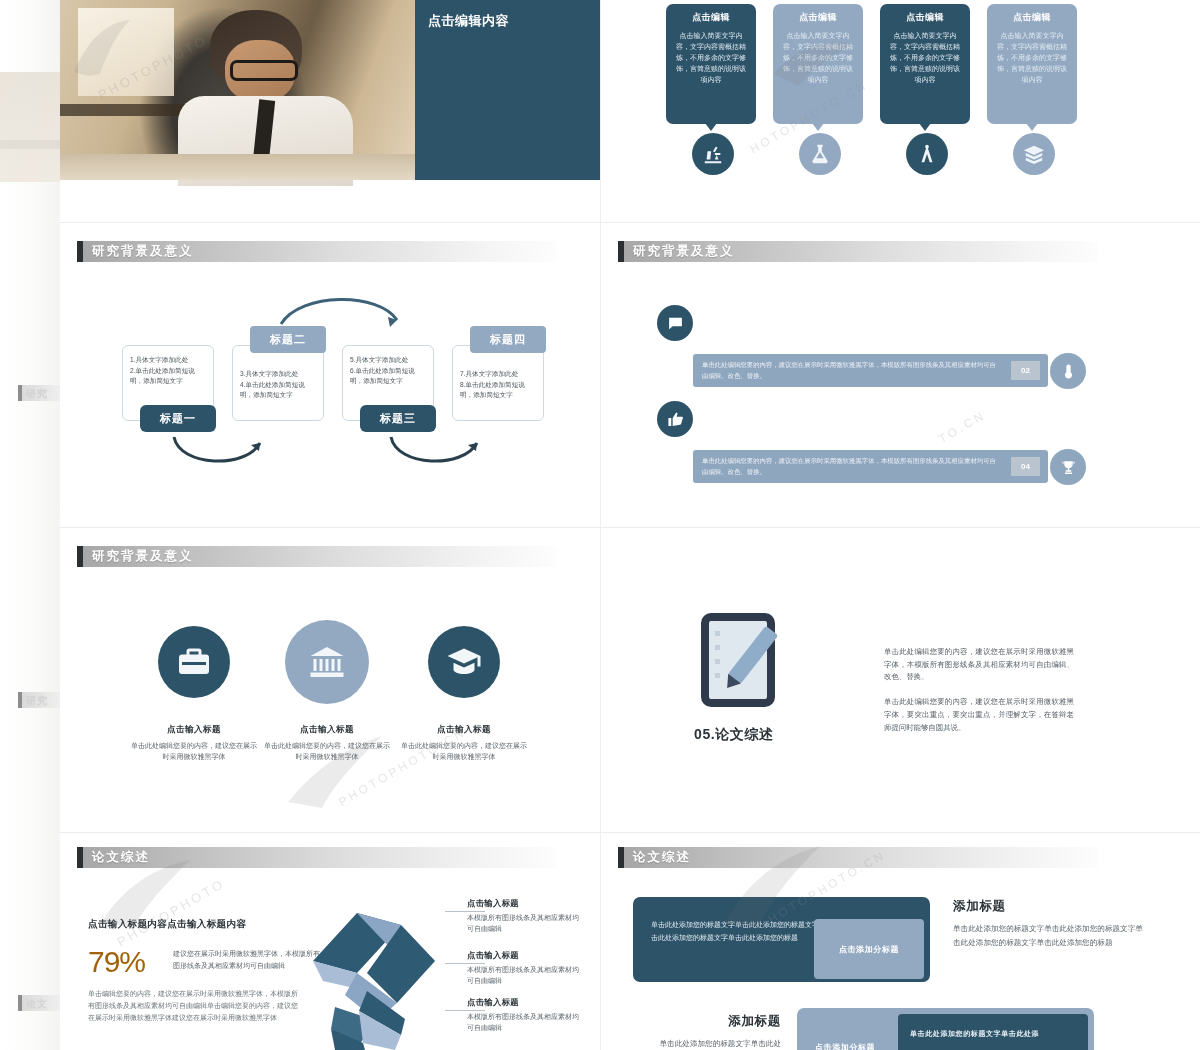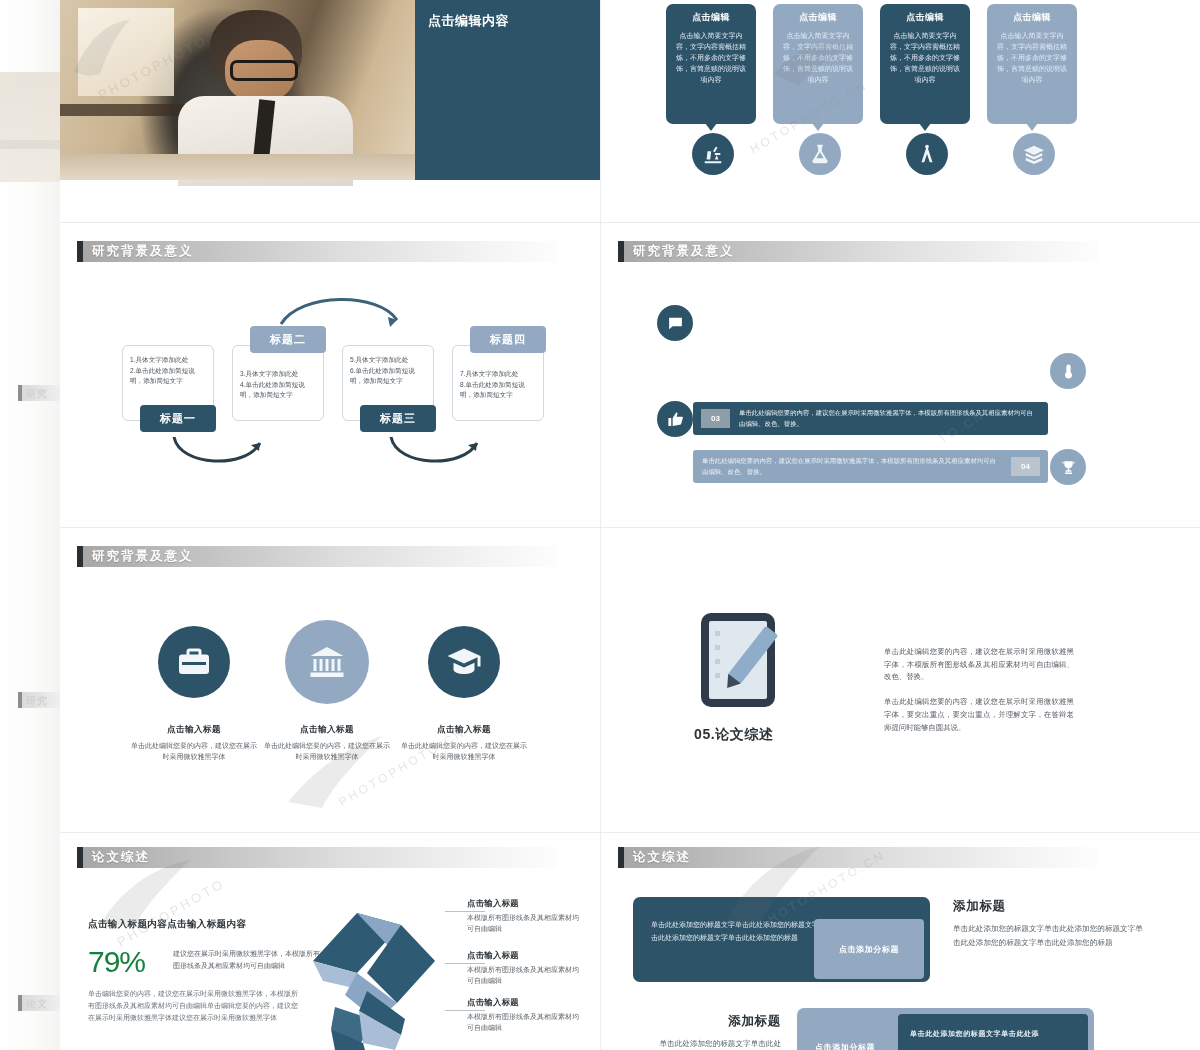--- a/index.html
+++ b/index.html
@@ -78,21 +78,21 @@
   .ccirc.dark{background:#2d5369;}
   .ccirc.light{background:#93a9c2;}
   .ccirc svg{width:22px;height:22px;fill:#eef4f8;}
 
   
   .pbox{position:absolute;width:92px;height:76px;border:1px solid #cfd8de;border-radius:6px;
       background:#fff;box-sizing:border-box;padding:9px 7px;}
   .pbox p{margin:0;font-size:6.6px;line-height:1.62;color:#4b5359;}
   .ptag{position:absolute;width:76px;height:27px;border-radius:4px;display:flex;align-items:center;
       justify-content:center;font-size:11px;font-weight:bold;color:#fff;letter-spacing:1px;}
-  .ptag.dark{background:#2d5369;}
+  .ptag.dark{background:#2d5369;border-radius:6px;}
   .ptag.light{background:#93a9c2;}
   .arc{position:absolute;}
 
   
   .nbar{position:absolute;height:33px;border-radius:3px;display:flex;align-items:center;box-sizing:border-box;}
   .nbar.dark{background:#2d5369;}
   .nbar.light{background:#8fa6bf;}
   .nbar .num{width:29px;height:19px;display:flex;align-items:center;justify-content:center;
       font-size:8px;font-weight:bold;color:#ffffff;background:rgba(220,220,220,.55);margin-left:8px;flex:0 0 auto;}
   .nbar .num.right{margin-left:0;margin-right:8px;}
@@ -118,21 +118,21 @@
   .tablet .scr i{position:absolute;left:6px;width:5px;height:5px;background:#c3cfdb;}
   .pencil{position:absolute;width:16px;height:62px;background:#8fadc9;border-radius:3px;transform:rotate(38deg);}
   .pencil:after{content:"";position:absolute;left:0;bottom:-11px;width:0;height:0;
       border-left:8px solid transparent;border-right:8px solid transparent;border-top:12px solid #3b4a5c;}
   .s6-title{position:absolute;font-size:14px;font-weight:bold;color:#2b3338;letter-spacing:.6px;}
   .s6-body{position:absolute;width:190px;}
   .s6-body p{margin:0 0 12px 0;font-size:7.4px;line-height:1.72;color:#555d64;text-align:justify;}
 
   
   .s7-h{position:absolute;font-size:9.6px;font-weight:bold;color:#2b3338;letter-spacing:.3px;}
-  .pct{position:absolute;font-size:30px;color:#15803d;font-weight:normal;letter-spacing:-1px;}
+  .pct{position:absolute;font-size:30px;color:#a16207;font-weight:normal;letter-spacing:-1px;}
   .s7-note{position:absolute;width:150px;font-size:7px;line-height:1.68;color:#5a636a;}
   .s7-para{position:absolute;width:210px;font-size:7px;line-height:1.72;color:#6a7278;text-align:justify;}
   .ribbon{position:absolute;}
   .leg{position:absolute;width:112px;}
   .leg b{display:block;font-size:8.4px;color:#2b3338;margin-bottom:3px;letter-spacing:.3px;}
   .leg span{display:block;font-size:7px;line-height:1.62;color:#5a636a;}
   .leadline{position:absolute;height:1px;background:#b9c2c8;}
 
   
   .blk{position:absolute;border-radius:7px;box-sizing:border-box;}
@@ -302,34 +302,34 @@
         <b>研究背景及意义</b>
       </div>
     </div>
 
     <div class="nicon dark" style="left:56px;top:82px;">
       <svg viewBox="0 0 24 24">
           <path d="M3 4h18v12H8l-5 4z"></path>
         </svg>
     </div>
 
+    <div class="nbar light" style="left:92px;top:131px;width:355px;">
+      <p>单击此处编辑您要的内容，建议您在展示时采用微软雅黑字体，本模版所有图形线条及其相应素材均可自由编辑、改色、替换。</p>
+      <div class="num right">02</div>
+    </div>
     <div class="nicon light" style="left:449px;top:130px;">
       <svg viewBox="0 0 24 24">
           <path d="M12 2a3 3 0 0 1 3 3v8a5 5 0 1 1-6 0V5a3 3 0 0 1 3-3zm0 3v9.5a2.5 2.5 0 1 0 0 0z"></path>
         </svg>
     </div>
 
     <div class="nicon dark" style="left:56px;top:178px;">
       <svg viewBox="0 0 24 24">
           <path d="M2 10h4v11H2zM8 21V10l5-8 2 1-1.5 5H21a1.5 1.5 0 0 1 1.4 2l-2.4 8a2 2 0 0 1-2 1.5z"></path>
         </svg>
-    </div>
-    <div class="nbar dark" style="left:92px;top:179px;width:355px;">
-      <div class="num">03</div>
-      <p>单击此处编辑您要的内容，建议您在展示时采用微软雅黑字体，本模版所有图形线条及其相应素材均可自由编辑、改色、替换。</p>
     </div>
 
     <div class="nbar light" style="left:92px;top:227px;width:355px;">
       <p>单击此处编辑您要的内容，建议您在展示时采用微软雅黑字体，本模版所有图形线条及其相应素材均可自由编辑、改色、替换。</p>
       <div class="num right">04</div>
     </div>
     <div class="nicon light" style="left:449px;top:226px;">
       <svg viewBox="0 0 24 24">
           <path d="M6 3h12v4a6 6 0 0 1-5 5.9V16h3v2H8v-2h3v-3.1A6 6 0 0 1 6 7zM3 4h2v3a3 3 0 0 1-2-2.8zM19 4h2v.2A3 3 0 0 1 19 7zM7 19h10v2H7z"></path>
         </svg>

